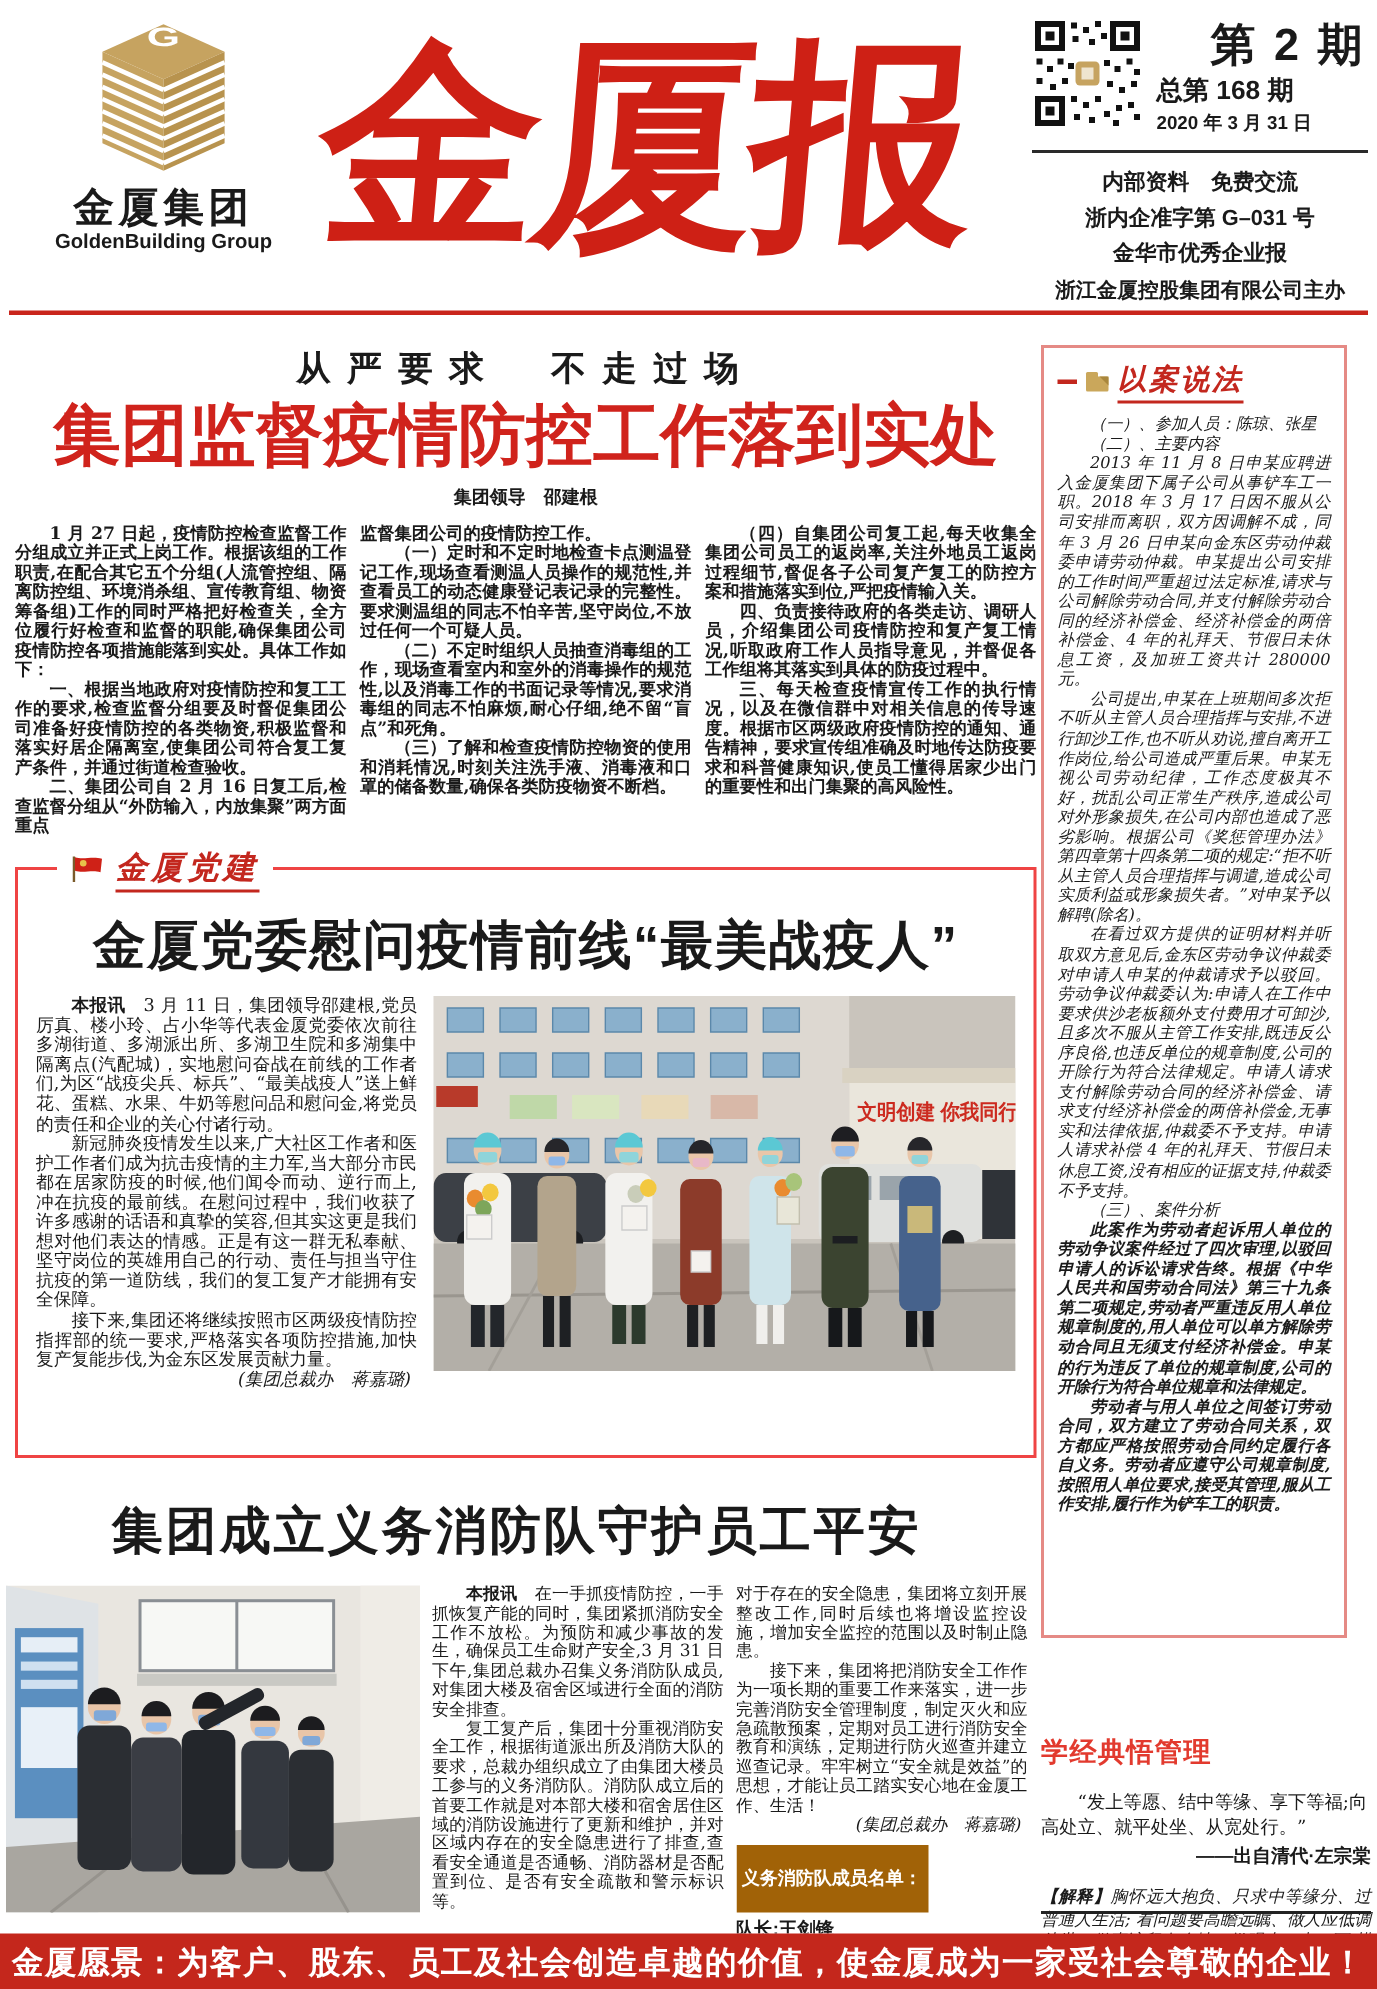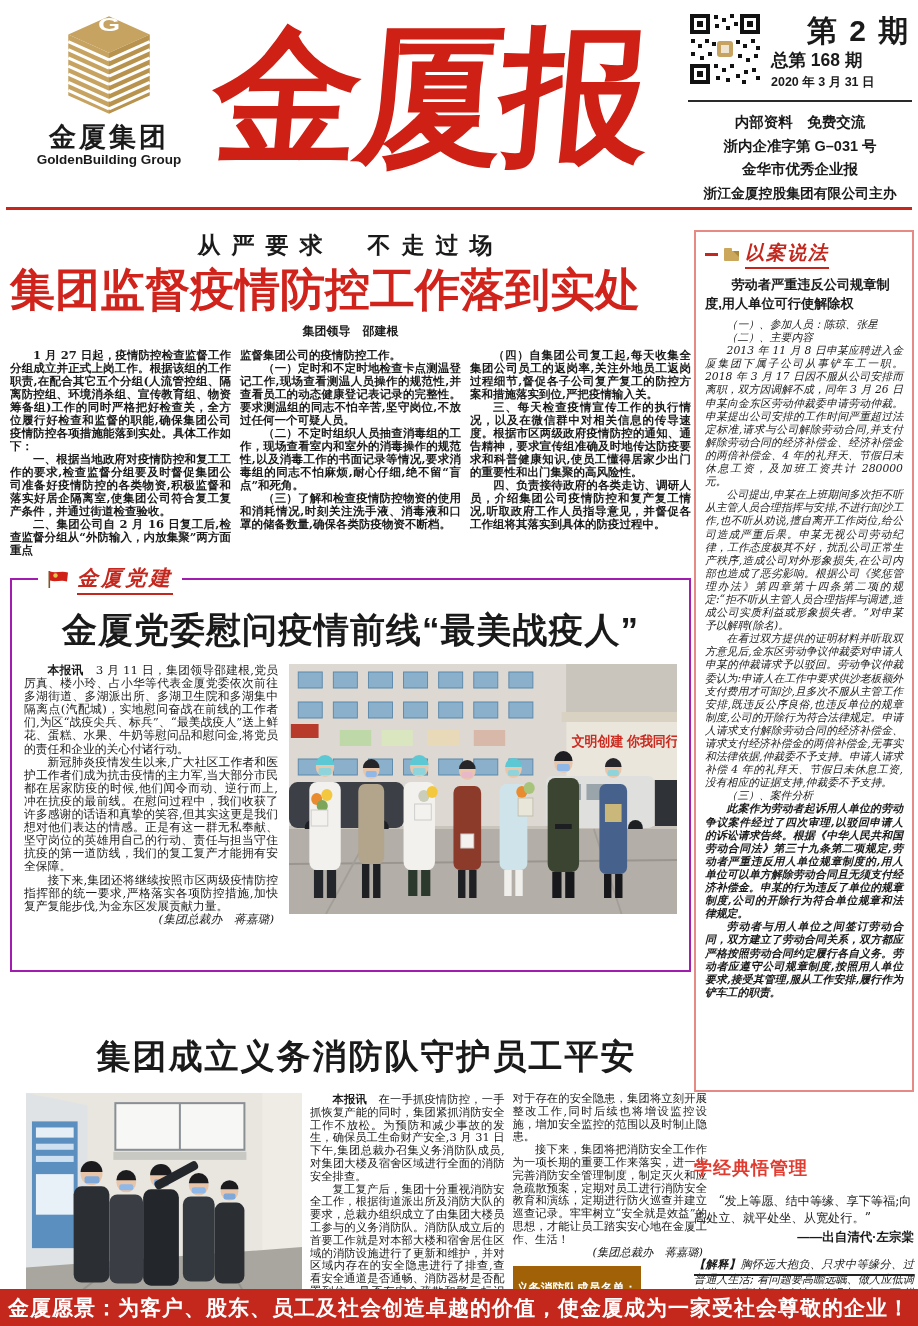--- a/index.html
+++ b/index.html
@@ -16,55 +16,55 @@
   .issue-top{display:flex;gap:9px;align-items:flex-start;border-bottom:2px solid #2a2a2a;padding-bottom:9px;}
   .issue-nums{padding-top:2px;}
   .issue-no{font-size:30px;font-weight:900;line-height:33px;letter-spacing:2px;margin-left:36px;}
   .issue-total{font-size:17.5px;font-weight:bold;line-height:26px;}
   .issue-date{font-size:12.5px;font-weight:bold;line-height:18px;}
   .issue-lines{margin-top:9px;text-align:center;font-weight:bold;font-size:14.5px;line-height:23.5px;}
   #masthead-rule{position:absolute;top:207px;left:6px;width:906px;height:3px;background:#c9251c;}
   
   #a1{position:absolute;left:10px;top:230px;width:681px;}
   .kicker{text-align:center;font-size:23px;font-weight:900;letter-spacing:11px;}
-  .headline1{text-align:left;font-size:45px;font-weight:900;color:#d0231c;letter-spacing:0px;
+  .headline1{text-align:center;font-size:45px;font-weight:900;color:#d0231c;letter-spacing:0px;
              margin-top:3px;line-height:52px;}
   .byline{text-align:center;font-size:12px;font-weight:bold;margin-top:7px;}
   .cols{display:flex;gap:9px;margin-top:9px;height:230px;overflow:hidden;font-weight:bold;}
   .col{flex:1;font-size:11.5px;line-height:13px;text-align:justify;font-family:"DejaVu Serif",serif;}
   p{margin:0;text-indent:2em;}
   .noindent{text-indent:0;}
   .lead{font-family:"Liberation Sans",sans-serif;font-weight:bold;font-style:normal;}
   .signoff{text-align:right;font-style:italic;padding-right:4px;}
   
   #party{position:absolute;left:10px;top:578px;width:681px;height:394px;
-         border:2px solid #a21caf;box-sizing:border-box;}
+         border:2px solid #ef4444;box-sizing:border-box;}
   .party-label{position:absolute;top:-16px;left:26px;background:#fff;padding:0 9px;
                display:flex;align-items:center;gap:6px;}
   .party-label-text{color:#c3271e;font-size:21px;font-weight:bold;font-style:italic;
     font-family:"DejaVu Serif",serif;border-bottom:2px solid #c3271e;padding-bottom:1px;letter-spacing:3px;}
   .party-headline{text-align:center;font-size:35px;font-weight:900;margin-top:27px;letter-spacing:1px;}
   .party-body{display:flex;gap:11px;padding:10px 12px 0 12px;}
   .party-text{width:254px;height:278px;overflow:hidden;font-size:11.8px;line-height:13.1px;
               text-align:justify;font-family:"DejaVu Serif",serif;}
   .party-photo{flex:1;height:250px;}
   
-  #fire{position:absolute;left:26px;top:998px;width:681px;margin-top:36px;}
+  #fire{position:absolute;left:4px;top:998px;width:681px;}
   .fire-headline{text-align:center;font-size:34px;font-weight:900;letter-spacing:2px;}
   .fire-body{display:flex;gap:8px;margin-top:13px;}
   .fire-photo{width:276px;height:218px;}
   .fire-col{flex:1;font-size:11.3px;line-height:12.8px;text-align:justify;
             font-family:"DejaVu Serif",serif;height:232px;overflow:hidden;}
   .roster-title{display:inline-block;background:#a16207;color:#fff;font-weight:bold;
     font-size:12px;font-family:"Liberation Sans",sans-serif;font-style:normal;
     padding:16px 4px;margin:7px 0 3px;text-indent:0;}
   .roster-line{font-family:"Liberation Sans",sans-serif;font-weight:bold;font-size:12.3px;
     line-height:16px;text-indent:0;}
   
-  #law{position:absolute;left:694px;top:230px;width:220px;height:862px;
+  #law{position:absolute;left:694px;top:230px;width:204px;height:862px;
        border:2px solid #e58a85;box-sizing:border-box;padding:7px 9px 4px;overflow:hidden;}
   .law-header{display:flex;align-items:center;gap:5px;margin:1px 0 7px;}
   .law-dash{width:13px;height:3px;background:#c3271e;}
   .law-script{color:#c3271e;font-weight:bold;font-style:italic;font-size:19px;
     font-family:"DejaVu Serif",serif;border-bottom:2px solid #c3271e;letter-spacing:2px;padding-bottom:1px;}
   .law-subtitle{font-weight:bold;font-size:13.2px;line-height:18.5px;text-indent:2em;margin-bottom:5px;}
   .law p{font-size:10.8px;}
   .kaiti{font-family:"DejaVu Serif",serif;font-style:italic;}
   .law-p{font-size:10.85px;line-height:13.1px;text-align:justify;}
   .law-bold{font-weight:bold;}
@@ -195,22 +195,22 @@
         <p>二、集团公司自 2 月 16 日复工后,检查监督分组从“外防输入，内放集聚”两方面重点</p>
       </div>
       <div class="col">
         <p class="noindent">监督集团公司的疫情防控工作。</p>
         <p>（一）定时和不定时地检查卡点测温登记工作,现场查看测温人员操作的规范性,并查看员工的动态健康登记表记录的完整性。要求测温组的同志不怕辛苦,坚守岗位,不放过任何一个可疑人员。</p>
         <p>（二）不定时组织人员抽查消毒组的工作，现场查看室内和室外的消毒操作的规范性,以及消毒工作的书面记录等情况,要求消毒组的同志不怕麻烦,耐心仔细,绝不留“盲点”和死角。</p>
         <p>（三）了解和检查疫情防控物资的使用和消耗情况,时刻关注洗手液、消毒液和口罩的储备数量,确保各类防疫物资不断档。</p>
       </div>
       <div class="col">
         <p>（四）自集团公司复工起,每天收集全集团公司员工的返岗率,关注外地员工返岗过程细节,督促各子公司复产复工的防控方案和措施落实到位,严把疫情输入关。</p>
+        <p>四、负责接待政府的各类走访、调研人员，介绍集团公司疫情防控和复产复工情况,听取政府工作人员指导意见，并督促各工作组将其落实到具体的防疫过程中。</p>
         <p>三、每天检查疫情宣传工作的执行情况，以及在微信群中对相关信息的传导速度。根据市区两级政府疫情防控的通知、通告精神，要求宣传组准确及时地传达防疫要求和科普健康知识,使员工懂得居家少出门的重要性和出门集聚的高风险性。</p>
-        <p>四、负责接待政府的各类走访、调研人员，介绍集团公司疫情防控和复产复工情况,听取政府工作人员指导意见，并督促各工作组将其落实到具体的防疫过程中。</p>
       </div>
     </div>
   </div>
 
   <div id="party">
     <div class="party-label">
       <svg width="24" height="19" viewBox="0 0 24 19">
         <rect x="1.5" y="1" width="1.6" height="17" fill="#7a5a2a"></rect>
         <path d="M3,1.5 C9,3.5 14,0.5 21,2.5 L20,11.5 C14,9.5 9,12.5 3,10.5 Z" fill="#cf2117"></path>
         <circle cx="8.5" cy="5.5" r="2.2" fill="#e8c24a"></circle>
@@ -411,21 +411,20 @@
   <div id="law" class="law">
     <div class="law-header">
       <span class="law-dash"></span>
       <svg width="17" height="15" viewBox="0 0 17 15">
         <rect x="1" y="1" width="8" height="5" rx="1" fill="#caa75b"></rect>
         <rect x="1" y="4" width="15" height="10" rx="1" fill="#caa75b"></rect>
         <polygon points="10,4 16,4 16,10" fill="#a9873d"></polygon>
       </svg>
       <span class="law-script">以案说法</span>
     </div>
-    <div class="law-subtitle">劳动者严重违反公司规章制度,用人单位可行使解除权</div>
     <p class="kaiti law-p">（一）、参加人员：陈琼、张星</p>
     <p class="kaiti law-p">（二）、主要内容</p>
     <p class="kaiti law-p">2013 年 11 月 8 日申某应聘进入金厦集团下属子公司从事铲车工一职。2018 年 3 月 17 日因不服从公司安排而离职，双方因调解不成，同年 3 月 26 日申某向金东区劳动仲裁委申请劳动仲裁。申某提出公司安排的工作时间严重超过法定标准,请求与公司解除劳动合同,并支付解除劳动合同的经济补偿金、经济补偿金的两倍补偿金、4 年的礼拜天、节假日未休息工资，及加班工资共计 280000 元。</p>
     <p class="kaiti law-p">公司提出,申某在上班期间多次拒不听从主管人员合理指挥与安排,不进行卸沙工作,也不听从劝说,擅自离开工作岗位,给公司造成严重后果。申某无视公司劳动纪律，工作态度极其不好，扰乱公司正常生产秩序,造成公司对外形象损失,在公司内部也造成了恶劣影响。根据公司《奖惩管理办法》第四章第十四条第二项的规定:“拒不听从主管人员合理指挥与调遣,造成公司实质利益或形象损失者。”对申某予以解聘(除名)。</p>
     <p class="kaiti law-p">在看过双方提供的证明材料并听取双方意见后,金东区劳动争议仲裁委对申请人申某的仲裁请求予以驳回。劳动争议仲裁委认为:申请人在工作中要求供沙老板额外支付费用才可卸沙,且多次不服从主管工作安排,既违反公序良俗,也违反单位的规章制度,公司的开除行为符合法律规定。申请人请求支付解除劳动合同的经济补偿金、请求支付经济补偿金的两倍补偿金,无事实和法律依据,仲裁委不予支持。申请人请求补偿 4 年的礼拜天、节假日未休息工资,没有相应的证据支持,仲裁委不予支持。</p>
     <p class="kaiti law-p">（三）、案件分析</p>
     <p class="kaiti law-p law-bold">此案作为劳动者起诉用人单位的劳动争议案件经过了四次审理,以驳回申请人的诉讼请求告终。根据《中华人民共和国劳动合同法》第三十九条第二项规定,劳动者严重违反用人单位规章制度的,用人单位可以单方解除劳动合同且无须支付经济补偿金。申某的行为违反了单位的规章制度,公司的开除行为符合单位规章和法律规定。</p>
     <p class="kaiti law-p law-bold">劳动者与用人单位之间签订劳动合同，双方建立了劳动合同关系，双方都应严格按照劳动合同约定履行各自义务。劳动者应遵守公司规章制度,按照用人单位要求,接受其管理,服从工作安排,履行作为铲车工的职责。</p>
 
   </div>

